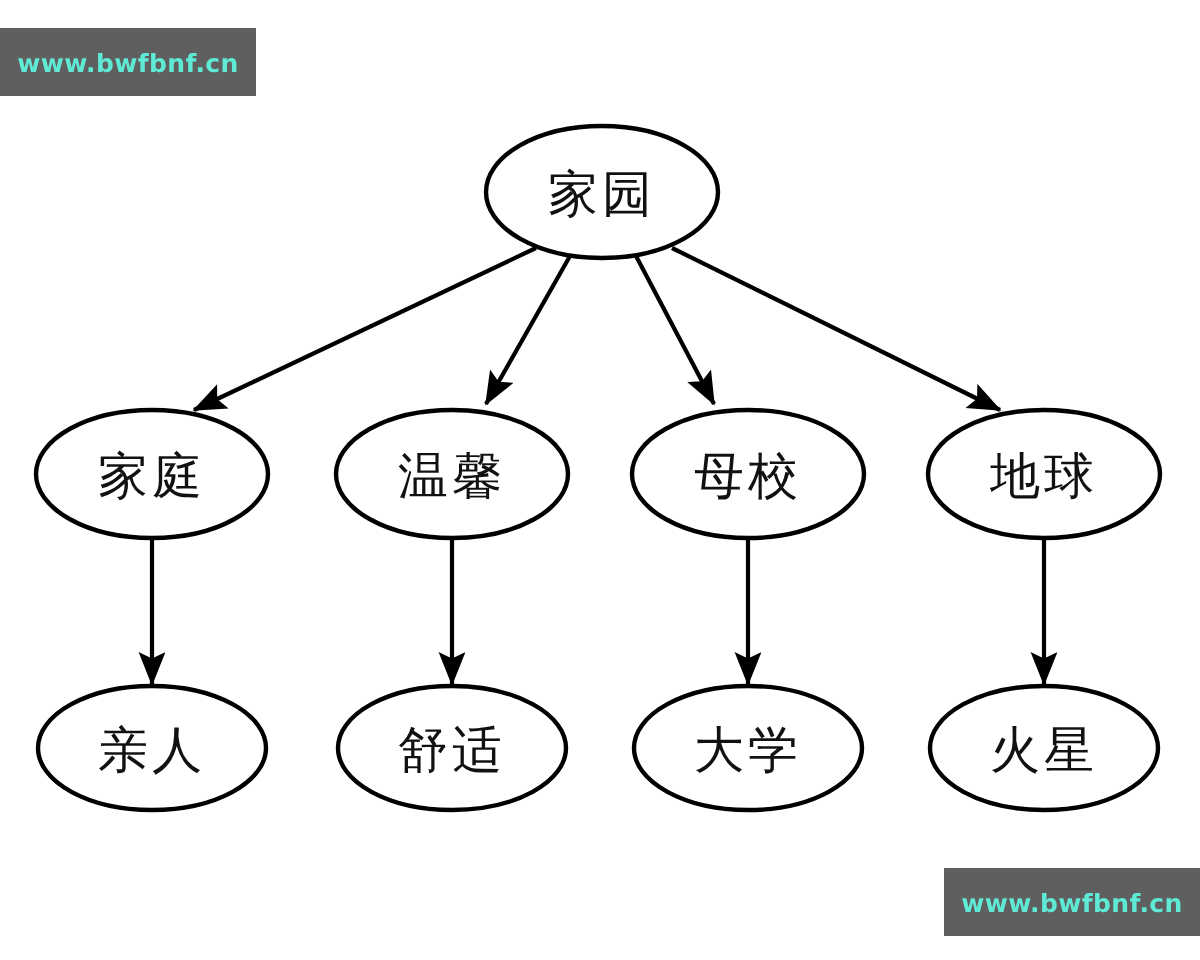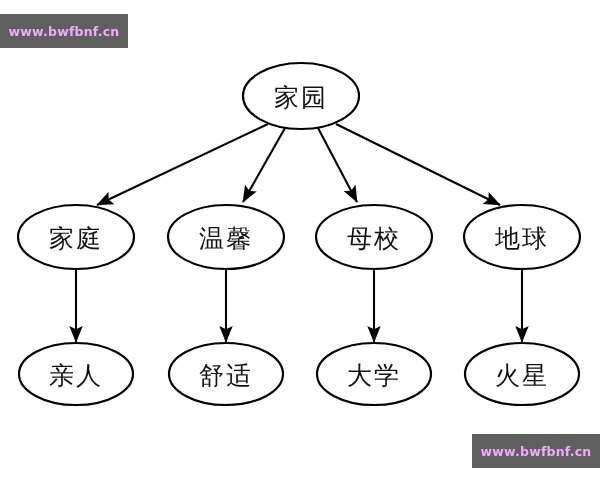--- a/index.html
+++ b/index.html
@@ -43,21 +43,21 @@
     letter-spacing: 2px;
   }
   .edge-line {
     stroke: #000000;
     stroke-width: 2.1;
     fill: none;
   }
   .watermark {
     position: absolute;
     background: #5f5f5f;
-    color: #f0abfc;
+    color: #5eead4;
     font-family: "DejaVu Sans", "Liberation Sans", sans-serif;
     font-size: 12.5px;
     font-weight: bold;
     letter-spacing: 0.2px;
     display: flex;
     align-items: center;
     justify-content: center;
     box-sizing: border-box;
     white-space: nowrap;
   }

